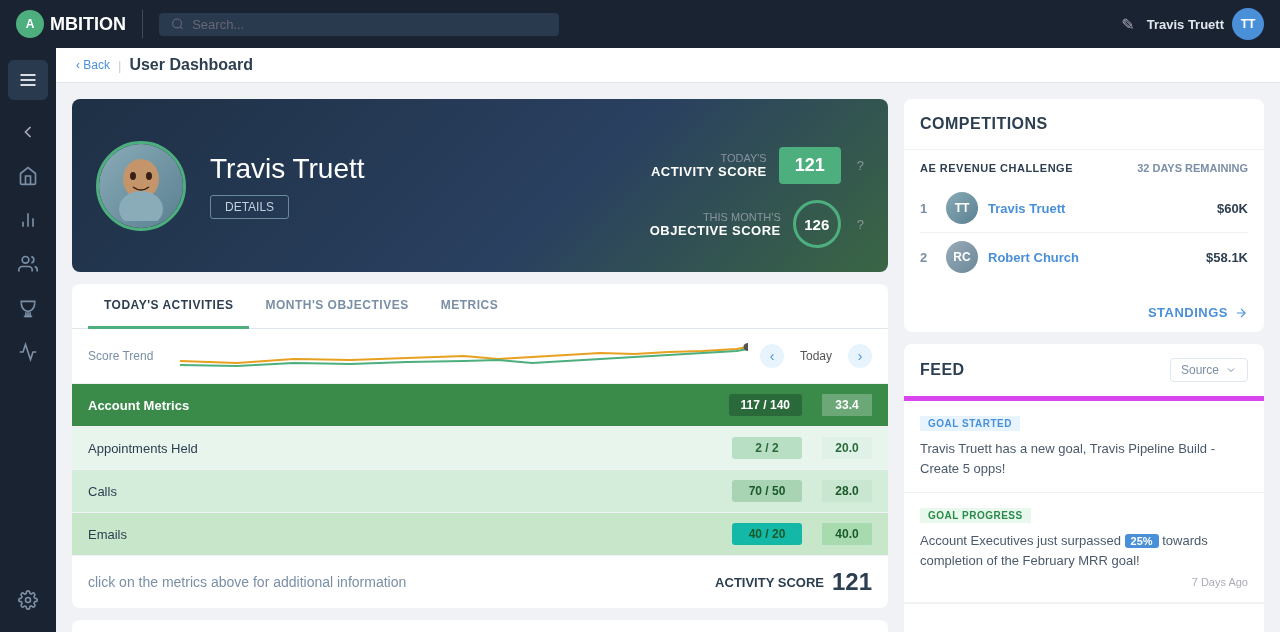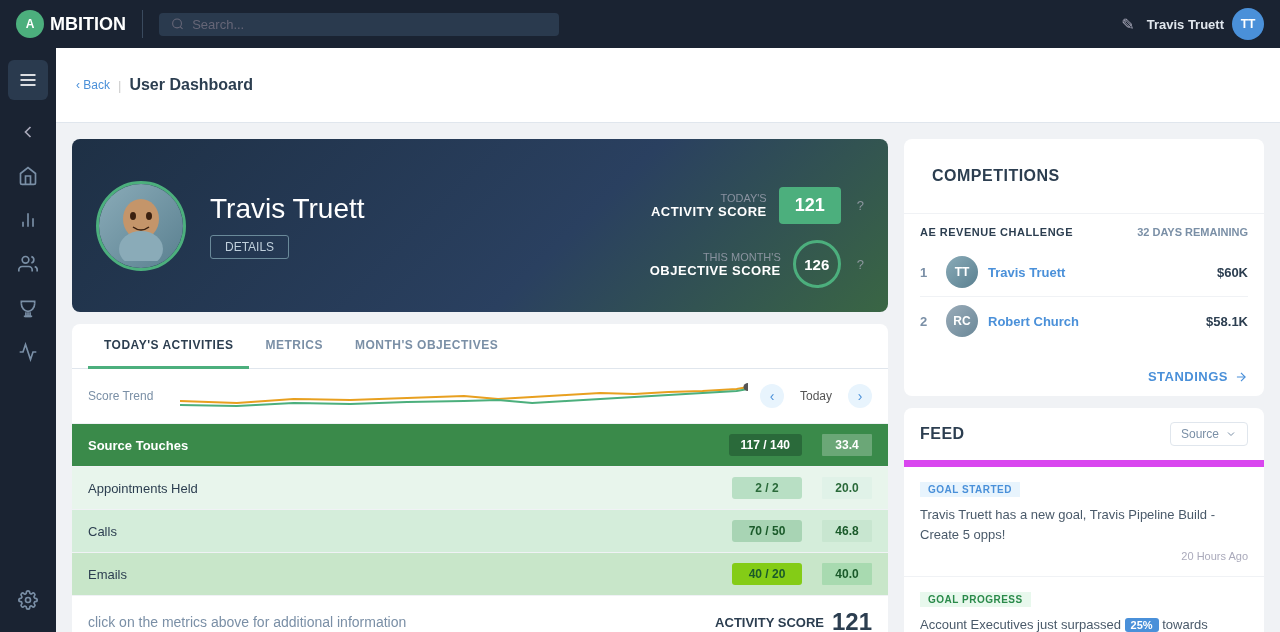--- a/index.html
+++ b/index.html
@@ -30,21 +30,21 @@
     
     .sidebar { width: 56px; background: #1a2332; display: flex; flex-direction: column; align-items: center; padding: 12px 0; gap: 4px; }
     .sidebar-item { width: 40px; height: 40px; display: flex; align-items: center; justify-content: center; border-radius: 6px; color: #7a8fa6; cursor: pointer; position: relative; }
     .sidebar-item:hover, .sidebar-item.active { background: #2a3a4e; color: #fff; }
     .sidebar-item svg { width: 20px; height: 20px; }
 
     
     .main-content { flex: 1; overflow-y: auto; padding: 0; }
 
     
-    .breadcrumb-bar { background: #fff; border-bottom: 1px solid #e0e6ed; padding: 28px 20px; display: flex; align-items: center; gap: 8px; }
+    .breadcrumb-bar { background: #fff; border-bottom: 1px solid #e0e6ed; padding: 8px 20px; display: flex; align-items: center; gap: 8px; }
     .breadcrumb-back { color: #4a90d9; cursor: pointer; font-size: 12px; }
     .breadcrumb-divider { color: #ccc; }
     .breadcrumb-title { font-size: 16px; font-weight: 600; color: #2c3e50; }
 
     
     .content-area { display: flex; gap: 0; padding: 16px; gap: 16px; }
     .left-panel { flex: 1; min-width: 0; display: flex; flex-direction: column; gap: 12px; }
     .right-panel { width: 360px; flex-shrink: 0; display: flex; flex-direction: column; gap: 12px; }
 
     
@@ -102,37 +102,37 @@
     .activities-footer-hint { font-size: 14px; color: #7a8fa6; }
     .activities-footer-score { display: flex; align-items: center; gap: 8px; color: #2c3e50; font-size: 13px; font-weight: 600; text-transform: uppercase; }
     .activities-footer-score-val { font-size: 24px; font-weight: bold; color: #2c3e50; }
 
     
     .goals-card { background: #fff; border-radius: 8px; padding: 16px; }
     .goals-title { font-size: 14px; font-weight: 600; color: #2c3e50; text-transform: uppercase; letter-spacing: 0.5px; }
 
     
     .competitions-card { background: #fff; border-radius: 8px; overflow: hidden; }
-    .competitions-header { padding: 28px; border-bottom: 1px solid #f0f2f5; }
+    .competitions-header { padding: 16px; border-bottom: 1px solid #f0f2f5; }
     .competitions-title { font-size: 16px; font-weight: 700; color: #2c3e50; text-transform: uppercase; letter-spacing: 0.5px; }
     .competition-item { padding: 12px 16px; }
     .competition-name-row { display: flex; justify-content: space-between; align-items: center; margin-bottom: 10px; }
     .competition-name { font-size: 11px; font-weight: 700; color: #2c3e50; text-transform: uppercase; letter-spacing: 0.5px; }
     .competition-remaining { font-size: 11px; color: #7a8fa6; text-transform: uppercase; font-weight: 600; }
     .competition-entry { display: flex; align-items: center; padding: 8px 0; border-bottom: 1px solid #f0f2f5; gap: 10px; }
     .competition-entry:last-child { border-bottom: none; }
     .competition-rank { font-size: 13px; color: #7a8fa6; font-weight: 600; min-width: 16px; }
     .competition-avatar { width: 32px; height: 32px; border-radius: 50%; background: #7ab; display: flex; align-items: center; justify-content: center; color: #fff; font-weight: bold; font-size: 12px; overflow: hidden; }
     .competition-user { flex: 1; color: #4a90d9; font-weight: 600; cursor: pointer; }
     .competition-value { color: #2c3e50; font-weight: 700; }
     .competition-standings { display: flex; align-items: center; justify-content: flex-end; padding: 12px 16px; gap: 6px; color: #4a90d9; font-size: 13px; font-weight: 600; cursor: pointer; text-transform: uppercase; letter-spacing: 0.5px; }
 
     
     .feed-card { background: #fff; border-radius: 8px; overflow: hidden; flex: 1; }
-    .feed-header { display: flex; align-items: center; justify-content: space-between; padding: 14px 16px; border-bottom: 7px solid #d946ef; }
+    .feed-header { display: flex; align-items: center; justify-content: space-between; padding: 14px 16px; border-bottom: 5px solid #d946ef; }
     .feed-title { font-size: 16px; font-weight: 700; color: #2c3e50; text-transform: uppercase; letter-spacing: 0.5px; }
     .feed-source-select { display: flex; align-items: center; gap: 6px; color: #7a8fa6; font-size: 12px; cursor: pointer; border: 1px solid #e0e6ed; padding: 4px 10px; border-radius: 4px; }
     .feed-item { padding: 14px 16px; border-bottom: 1px solid #f0f2f5; }
     .feed-badge { display: inline-block; background: #e8f4fd; color: #4a90d9; font-size: 10px; font-weight: 700; text-transform: uppercase; padding: 2px 8px; border-radius: 0; margin-bottom: 8px; letter-spacing: 0.5px; }
     .feed-badge.goal-started { background: #e8f4fd; color: #4a90d9; }
     .feed-badge.goal-progress { background: #e8f8ed; color: #2a8a4a; }
     .feed-text { font-size: 13px; color: #4a5a6a; line-height: 1.5; }
     .feed-text .highlight { background: #4a90d9; color: #fff; padding: 1px 6px; border-radius: 3px; font-size: 11px; font-weight: bold; }
     .feed-time { font-size: 11px; color: #aab; text-align: right; margin-top: 6px; }
 
@@ -274,58 +274,58 @@
               </div>
               <div class="score-circle">126</div>
               <span class="score-question">?</span>
             </div>
           </div>
         </div>
 
         <div class="activities-card">
           <div class="activities-tabs">
             <div class="activities-tab active">Today's Activities</div>
+            <div class="activities-tab">Month's Objectives</div>
             <div class="activities-tab">Metrics</div>
-            <div class="activities-tab">Month's Objectives</div>
           </div>
 
           <div class="score-trend-row">
             <span class="score-trend-label">Score Trend</span>
             <div class="score-trend-chart">
               <svg class="trend-svg" viewBox="0 0 500 30" preserveAspectRatio="none">
                 <polyline points="0,20 50,22 100,18 150,19 200,17 250,15 280,18 310,16 340,14 370,12 400,13 430,11 460,10 490,8 500,6" fill="none" stroke="#e8a020" stroke-width="2"></polyline>
                 <polyline points="0,24 50,25 100,22 150,23 200,21 250,20 280,19 310,22 340,20 370,18 400,16 430,14 460,12 490,10 500,8" fill="none" stroke="#4caf7d" stroke-width="2"></polyline>
                 <circle cx="500" cy="6" r="4" fill="#555"></circle>
               </svg>
             </div>
             <div class="score-trend-nav">
               <div class="trend-nav-btn">‹</div>
               <span class="trend-today">Today</span>
               <div class="trend-nav-btn">›</div>
             </div>
           </div>
 
           <div class="activity-row highlighted" style="cursor:pointer;">
-            <span class="activity-name">Source Touches</span>
+            <span class="activity-name">Account Metrics</span>
             <div class="activity-ratio">117 / 140</div>
             <div class="activity-score">33.4</div>
           </div>
           <div class="activity-row" style="cursor:pointer; background:#e8f5ec;">
             <span class="activity-name">Appointments Held</span>
             <div class="activity-ratio" style="background:#b8dfc4; color:#2a6a3a;">2 / 2</div>
             <div class="activity-score" style="background:#e0f2e8; color:#2a6a3a;">20.0</div>
           </div>
           <div class="activity-row" style="cursor:pointer; background:#d4edda;">
             <span class="activity-name">Calls</span>
             <div class="activity-ratio" style="background:#a8d4b4; color:#1a5a2a;">70 / 50</div>
-            <div class="activity-score" style="background:#c8e6d0; color:#1a5a2a;">46.8</div>
+            <div class="activity-score" style="background:#c8e6d0; color:#1a5a2a;">28.0</div>
           </div>
           <div class="activity-row" style="cursor:pointer; background:#c8e6c9;">
             <span class="activity-name">Emails</span>
-            <div class="activity-ratio" style="background:#84cc16; color:#1a5a2a;">40 / 20</div>
+            <div class="activity-ratio" style="background:#14b8a6; color:#1a5a2a;">40 / 20</div>
             <div class="activity-score" style="background:#a8dab0; color:#1a5a2a;">40.0</div>
           </div>
 
           <div class="activities-footer">
             <span class="activities-footer-hint">click on the metrics above for additional information</span>
             <div class="activities-footer-score">
               <span>Activity Score</span>
               <span class="activities-footer-score-val">121</span>
             </div>
           </div>
@@ -379,21 +379,20 @@
             <div class="feed-source-select">
               <span>Source</span>
               <svg width="12" height="12" viewBox="0 0 24 24" fill="none" stroke="currentColor" stroke-width="2">
                   <polyline points="6 9 12 15 18 9"></polyline>
                 </svg>
             </div>
           </div>
           <div class="feed-item">
             <div class="feed-badge goal-started">Goal Started</div>
             <div class="feed-text">Travis Truett has a new goal, Travis Pipeline Build - Create 5 opps!</div>
-            <div class="feed-time">20 Hours Ago</div>
           </div>
           <div class="feed-item">
             <div class="feed-badge goal-progress">Goal Progress</div>
             <div class="feed-text">
               <span>Account Executives just surpassed</span>
               <span class="highlight">25%</span>
               <span>towards completion of the February MRR goal!</span>
             </div>
             <div class="feed-time">7 Days Ago</div>
           </div>

